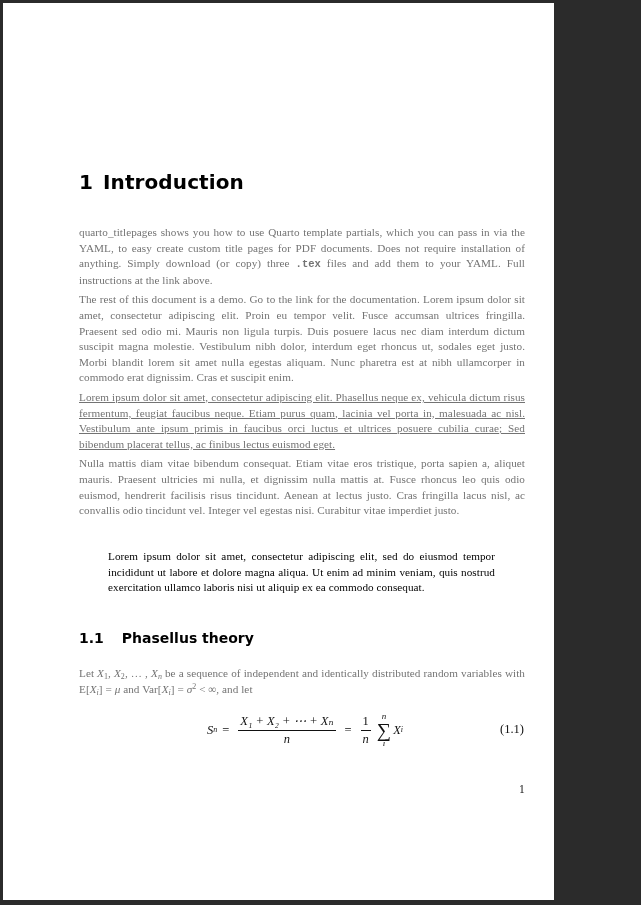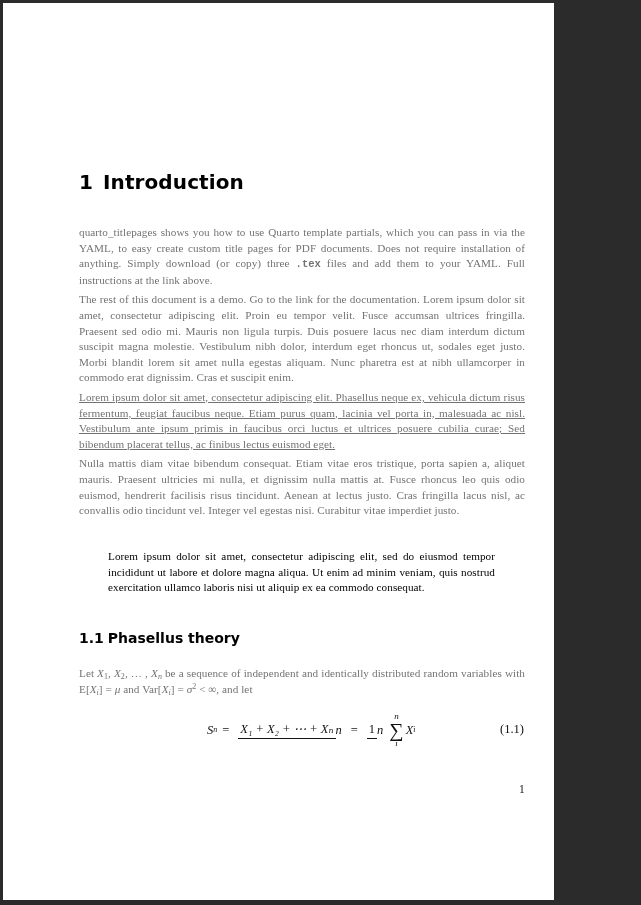--- a/index.html
+++ b/index.html
@@ -20,37 +20,37 @@
     position: absolute; left: 76px; top: 167px;
     font-family: "DejaVu Sans", "Liberation Sans", sans-serif;
     font-weight: bold; font-size: 20px; color: #000; letter-spacing: 0.1px;
   }
   .h1 .num { margin-right: 10px; }
   .h2 {
     position: absolute; left: 76px; top: 627px;
     font-family: "DejaVu Sans", "Liberation Sans", sans-serif;
     font-weight: bold; font-size: 14px; color: #000;
   }
-  .h2 .num { margin-right: 4px; }
+  .h2 .num { margin-right: 18px; }
   p.body {
     margin: 0; font-size: 11.2px; line-height: 15.6px; text-align: justify;
     font-family: "Liberation Serif", "DejaVu Serif", serif;
     letter-spacing: 0.05px;
   }
   code { font-family: "Liberation Mono", "DejaVu Sans Mono", monospace; font-size: 10.5px; font-weight: bold; }
   .quote {
     position: absolute; left: 105px; width: 387px; top: 546px;
   }
   .m { font-style: italic; font-family: "Liberation Serif", "DejaVu Serif", serif; }
   .eq {
     position: absolute; left: 76px; width: 446px; top: 705px; height: 48px;
     font-family: "Liberation Serif", "DejaVu Serif", serif; font-size: 12.5px; color: #111;
   }
   .eq-body { position: absolute; left: 128px; top: 2px; display: flex; align-items: center; height: 40px; }
-  .frac { display: inline-flex; flex-direction: row; align-items: center; margin: 0 4px; }
+  .frac { display: inline-flex; flex-direction: column; align-items: center; margin: 0 4px; }
   .frac .num-part { border-bottom: 1px solid #111; padding: 0 2px 1px; line-height: 15px; }
   .frac .den-part { line-height: 16px; }
   .sum { display: inline-flex; flex-direction: column; align-items: center; font-size: 9px; line-height: 9px; margin: 0 2px; }
   .sum .sigma { font-size: 20px; line-height: 18px; font-style: normal; }
   .eq-num { position: absolute; right: 1px; top: 14px; }
   .page-num {
     position: absolute; left: 516px; top: 780px;
     font-family: "Liberation Serif", "DejaVu Serif", serif; font-size: 11.5px; color: #111;
   }
   sub { font-size: 8px; vertical-align: -2px; line-height: 0; }

